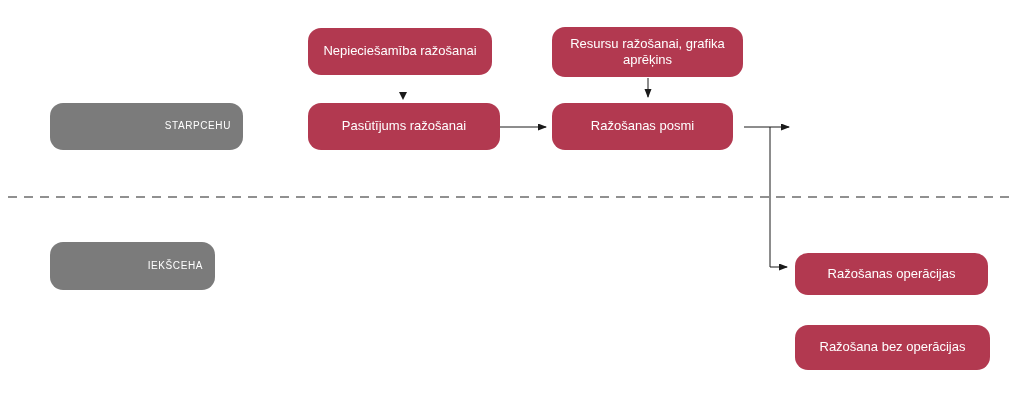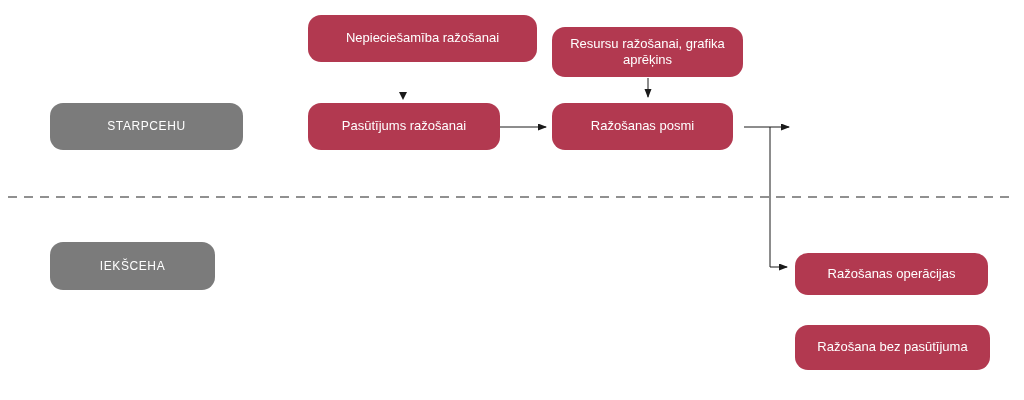--- a/index.html
+++ b/index.html
@@ -26,22 +26,23 @@
     color:var(--text);
     line-height:1.25;
     padding:4px 12px;
   }
   .node{
     background:var(--node-fill);
     font-size:13px;
   }
   .lane{
     background:var(--lane-fill);
-    font-size:12px;
+    font-size:10px;
     letter-spacing:0.6px;
+    justify-content:flex-end;
   }
   .divider{
     position:absolute;
     left:8px;right:8px;top:196px;height:2px;
     background:repeating-linear-gradient(90deg,var(--divider) 0 9px,transparent 9px 16px);
   }
   .arrows{
     position:absolute;left:0;top:0;width:1024px;height:400px;
     pointer-events:none;
   }
@@ -59,37 +60,37 @@
 
   <div class="divider"></div>
 
   <div class="box lane" style="left:50px;top:103px;width:193px;height:47px">
     <span>STARPCEHU</span>
   </div>
   <div class="box lane" style="left:50px;top:242px;width:165px;height:48px">
     <span>IEKŠCEHA</span>
   </div>
 
-  <div class="box node" style="left:308px;top:15px;width:229px;height:47px">
+  <div class="box node" style="left:308px;top:28px;width:184px;height:47px">
     <span>Nepieciešamība ražošanai</span>
   </div>
   <div class="box node" style="left:552px;top:27px;width:191px;height:50px">
     <span>Resursu ražošanai, grafika aprēķins</span>
   </div>
   <div class="box node" style="left:308px;top:103px;width:192px;height:47px">
     <span>Pasūtījums ražošanai</span>
   </div>
   <div class="box node" style="left:552px;top:103px;width:181px;height:47px">
     <span>Ražošanas posmi</span>
   </div>
   <div class="box node" style="left:795px;top:253px;width:193px;height:42px">
     <span>Ražošanas operācijas</span>
   </div>
   <div class="box node" style="left:795px;top:325px;width:195px;height:45px">
-    <span>Ražošana bez pasūtījuma</span>
+    <span>Ražošana bez operācijas</span>
   </div>
 
   <svg class="arrows" viewBox="0 0 1024 400">
     <defs>
       <marker id="ah" markerWidth="10" markerHeight="8" refX="8" refY="3.5" orient="auto">
         <path class="head" d="M0,0 L9,3.5 L0,7 z"></path>
       </marker>
     </defs>
 
     <polygon class="head" points="399,92 407,92 403,100"></polygon>

